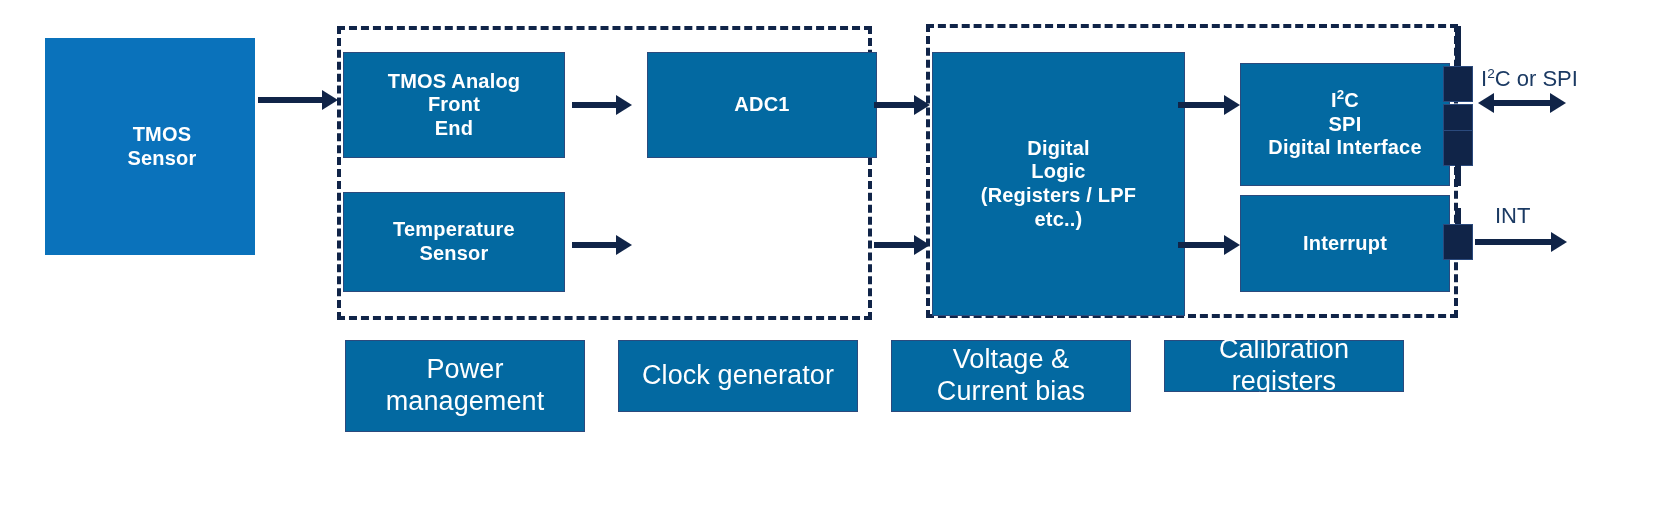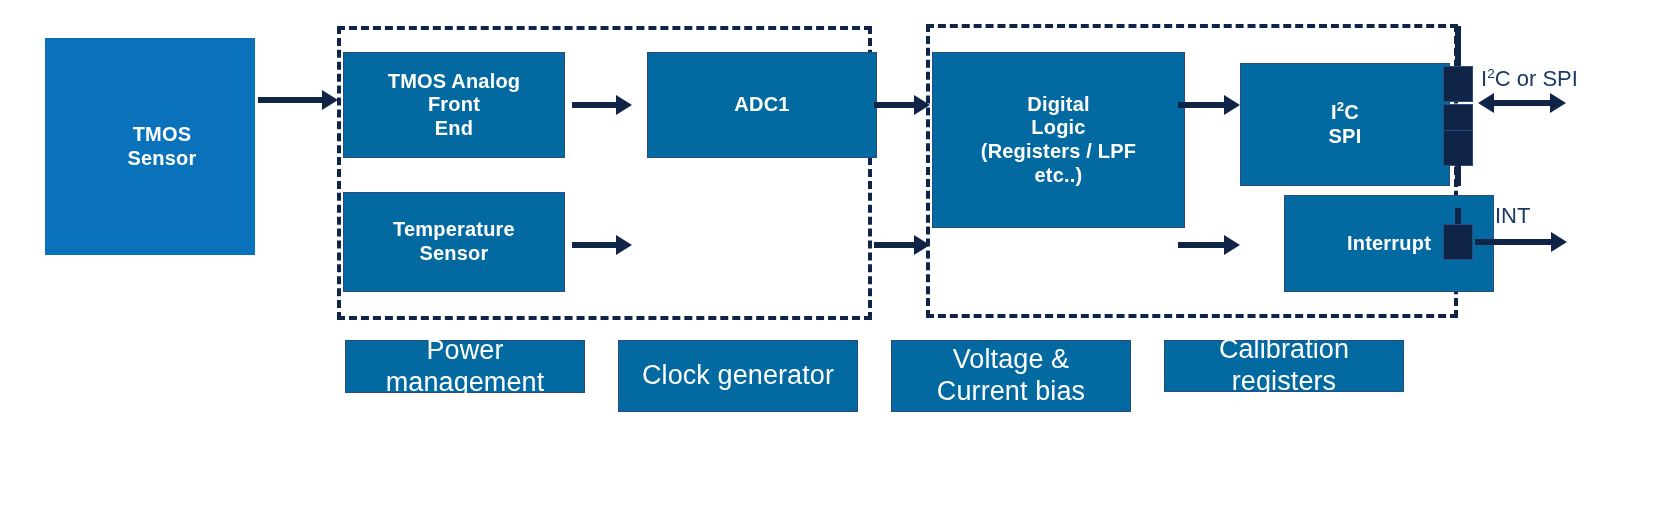--- a/index.html
+++ b/index.html
@@ -179,47 +179,48 @@
     <div class="headR" style="left:40px;"></div>
   </div>
 
   <div class="arrow" style="left:874px; top:245px; width:58px;">
     <div class="shaft" style="width:42px;"></div>
     <div class="headR" style="left:40px;"></div>
   </div>
 
   <div class="dashgroup" style="left:926px; top:24px; width:532px; height:294px;"></div>
 
-  <div class="block block-navy lbl-bold" style="left:932px; top:52px; width:253px; height:176px;">
+  <div class="block block-navy lbl-bold" style="left:932px; top:52px; width:253px; height:264px;">
     <span>
       <span class="stack">Digital</span>
       <span class="stack">Logic</span>
       <span class="stack">(Registers / LPF</span>
       <span class="stack">etc..)</span>
     </span>
   </div>
 
   <div class="arrow" style="left:1178px; top:105px; width:64px;">
     <div class="shaft" style="width:48px;"></div>
     <div class="headR" style="left:46px;"></div>
   </div>
 
   <div class="block block-navy lbl-bold" style="left:1240px; top:52px; width:210px; height:123px;margin-top:11px;">
     <span>
       <span class="stack"><span>I</span><span class="blk-sup">2</span><span>C</span></span>
       <span class="stack">SPI</span>
+      <span class="stack">Digital Interface</span>
     </span>
   </div>
 
   <div class="arrow" style="left:1178px; top:245px; width:64px;">
     <div class="shaft" style="width:48px;"></div>
     <div class="headR" style="left:46px;"></div>
   </div>
 
-  <div class="block block-navy lbl-bold" style="left:1240px; top:195px; width:210px; height:97px;margin-left:44px;">
+  <div class="block block-navy lbl-bold" style="left:1240px; top:195px; width:210px; height:97px;">
     <span>Interrupt</span>
   </div>
 
   <div class="padstem" style="left:1455px; top:26px; height:40px;"></div>
   <div class="pad" style="left:1443px; top:66px; width:30px; height:36px;"></div>
   <div class="pad" style="left:1443px; top:104px; width:30px; height:36px;"></div>
   <div class="pad" style="left:1443px; top:130px; width:30px; height:36px;"></div>
   <div class="padstem" style="left:1455px; top:164px; height:22px;"></div>
 
   <div class="padstem" style="left:1455px; top:208px; height:18px;"></div>
@@ -233,21 +234,21 @@
 
   <div class="ext-label" style="left:1481px; top:66px;"><span>I</span><sup>2</sup><span>C or SPI</span></div>
 
   <div class="arrow" style="left:1475px; top:242px; width:100px;">
     <div class="shaft" style="width:78px;"></div>
     <div class="headR" style="left:76px;"></div>
   </div>
 
   <div class="ext-label" style="left:1495px; top:203px;">INT</div>
 
-  <div class="block block-navy lbl-reg" style="left:345px; top:340px; width:240px; height:53px;">
+  <div class="block block-navy lbl-reg" style="left:345px; top:340px; width:240px; height:92px;">
     <span>
       <span class="stack">Power</span>
       <span class="stack">management</span>
     </span>
   </div>
 
   <div class="block block-navy lbl-reg" style="left:618px; top:340px; width:240px; height:72px;">
     <span>
       <span class="stack">Clock generator</span>
     </span>

